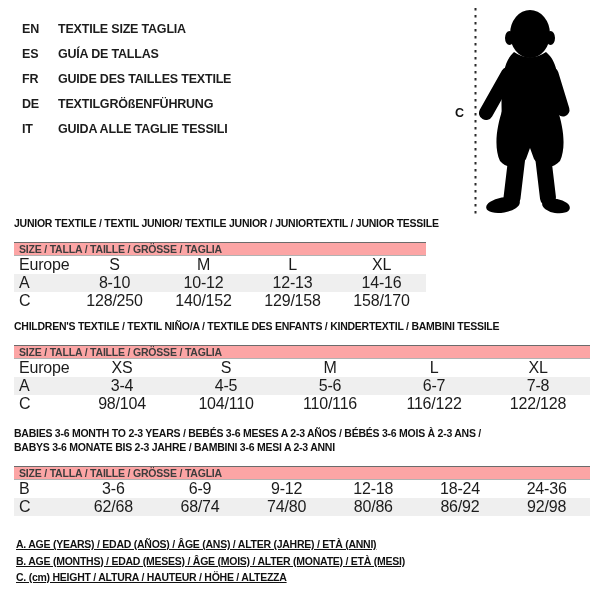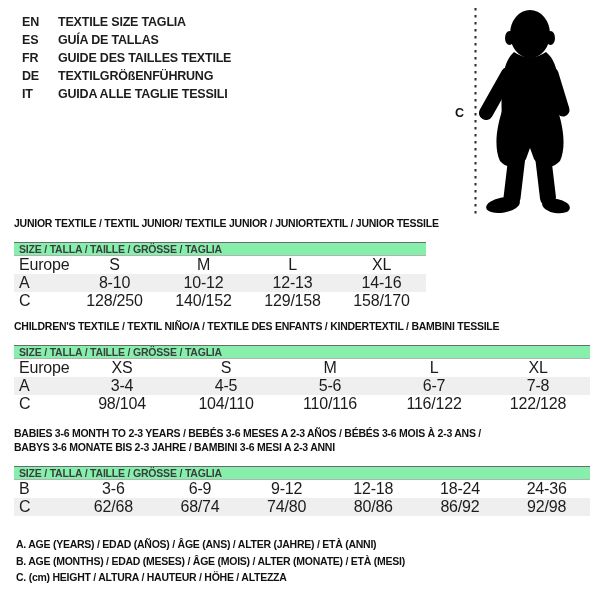--- a/index.html
+++ b/index.html
@@ -1,45 +1,45 @@
 <!DOCTYPE html>
 <html><head>
 <meta charset="utf-8">
 <style>
   * { margin:0; padding:0; box-sizing:border-box; }
   html,body { width:600px; height:600px; background:#ffffff; overflow:hidden; }
   body { font-family:"Liberation Sans", sans-serif; color:#1c1c1c; position:relative; }
 
   
   .lang-block { position:absolute; left:22px; top:13px; }
-  .lang-row { display:flex; line-height:18px; font-size:12.5px; font-weight:bold; letter-spacing:-0.2px; }
+  .lang-row { display:flex; line-height:18px; font-size:12.5px; font-weight:bold; letter-spacing:-0.2px;margin-top:7px; }
   .lang-code { width:36px; }
 
   
   .figure-wrap { position:absolute; left:440px; top:0; width:160px; height:220px; }
   .figure-label { position:absolute; left:455px; top:106px; font-size:12.5px; font-weight:bold; color:#111; }
 
   
   .tbl-section { position:absolute; left:14px; }
   .tbl-title { font-size:10.5px; font-weight:bold; line-height:14px; letter-spacing:-0.25px; color:#111; margin-bottom:12px; }
   .tbl-title.nowrap { white-space:nowrap; }
   .tbl-title.wrap { width:478px; }
-  .tbl-head { height:14px; line-height:13px; background:#86efac; border-top:1px solid #6b6b6b; border-bottom:1px solid #b2b2b2;
+  .tbl-head { height:14px; line-height:13px; background:#fca5a5; border-top:1px solid #6b6b6b; border-bottom:1px solid #b2b2b2;
               font-size:10.5px; font-weight:bold; letter-spacing:-0.2px; color:#3d3d3d; padding:0 5px; }
   table { width:100%; border-collapse:collapse; table-layout:fixed; }
   td { height:15px; font-size:16px; letter-spacing:-0.2px; text-align:center; padding:0; vertical-align:middle; color:#1c1c1c; }
   td:first-child { text-align:left; padding-left:5px; }
   tr:nth-child(even) { background:#efefef; }
   #t1 { top:216px; width:412px; }
   #t2 { top:319px; width:576px; }
   #t3 { top:426px; width:576px; }
 
   
   .footnotes { position:absolute; left:16px; top:536px; }
-  .footnote { font-size:10.5px; font-weight:bold; line-height:16.5px; letter-spacing:-0.25px; color:#111; }
+  .footnote { font-size:10.5px; font-weight:bold; line-height:16.5px; letter-spacing:-0.25px; color:#111;text-decoration:underline; }
 </style>
 </head>
 <body>
 
 <div class="lang-block">
   <div class="lang-row">
     <span class="lang-code">EN</span>
     <span>TEXTILE SIZE TAGLIA</span>
   </div>
   <div class="lang-row">

